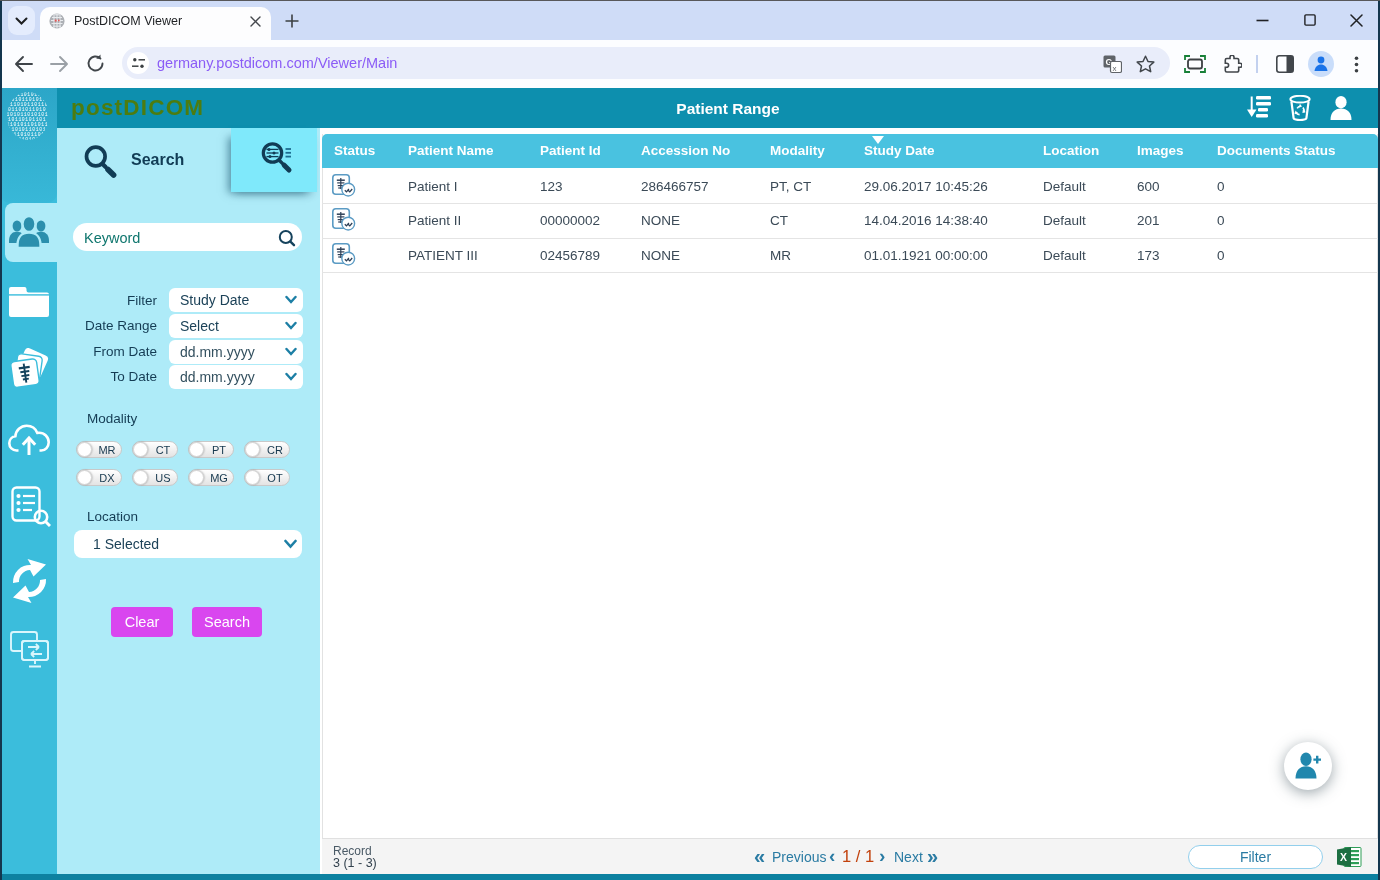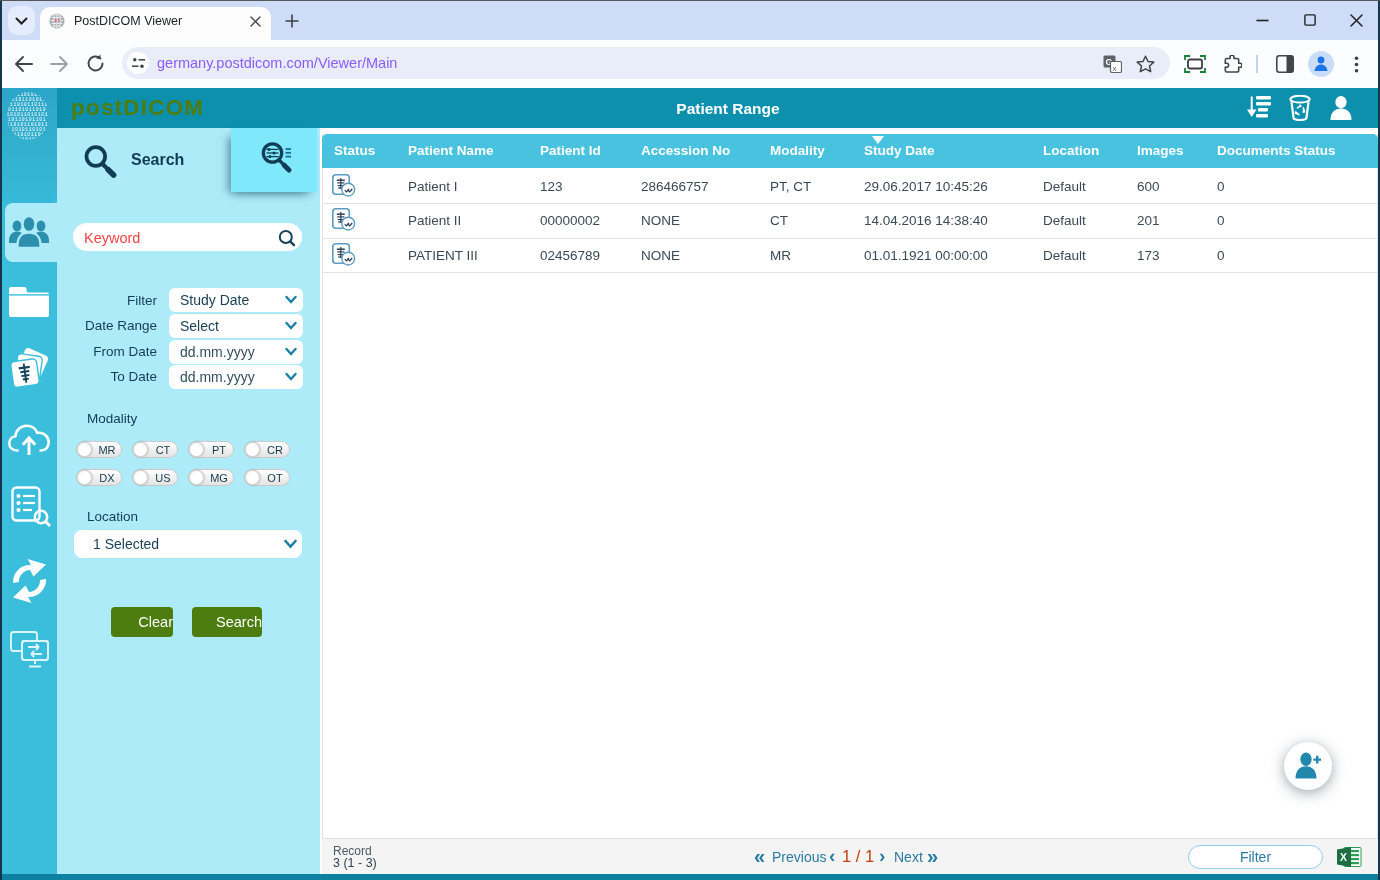--- a/index.html
+++ b/index.html
@@ -22,28 +22,28 @@
 #appheader{position:absolute;left:57px;top:88px;width:1323px;height:40px;background:#0d8fae}
 #logo{position:absolute;left:71px;top:95px;color:#4d7c0f;font-size:22.5px;font-weight:700;letter-spacing:1.2px}
 #apptitle{position:absolute;left:578px;top:100px;width:300px;text-align:center;color:#fff;font-size:15.5px;font-weight:700}
 #sidebar{position:absolute;left:0;top:88px;width:57px;height:786px;background:#3bbddc}
 #sideblock{position:absolute;left:0;top:88px;width:57px;height:115px;background:linear-gradient(180deg,#2ca6c8 0%,#33b0d0 55%,#38b8d8 100%);border-radius:0 0 10px 10px}
 #sidetab{position:absolute;left:5px;top:203px;width:52px;height:59px;background:#aeebf8;border-radius:8px 0 0 8px}
 #panel{position:absolute;left:57px;top:128px;width:263px;height:746px;background:#aeebf8}
 #advtab{position:absolute;left:231px;top:128px;width:86px;height:64px;background:#7fe9fb;box-shadow:-7px 5px 8px -4px rgba(10,70,95,.5),0 7px 8px -5px rgba(10,70,95,.3)}
 #searchlbl{position:absolute;left:131px;top:151px;font-size:16px;font-weight:700;color:#113c55}
 #keyword{position:absolute;left:73px;top:223px;width:229px;height:28px;background:#fff;border-radius:14px}
-#kwtext{position:absolute;left:84px;top:230px;font-size:14.5px;color:#ef4444}
+#kwtext{position:absolute;left:84px;top:230px;font-size:14.5px;color:#0f766e}
 .flabel{position:absolute;width:100px;text-align:right;font-size:13.5px;color:#143c54}
 .fsel{position:absolute;left:169px;width:134px;height:24px;background:#fff;border-radius:6px;font-size:14px;color:#1c4258;line-height:24px;padding-left:11px}
 .pill{position:absolute;width:46px;height:17px;border:1px solid #c9c9c9;border-radius:9px;background:linear-gradient(180deg,#ffffff,#e3e3e3);font-size:11px;color:#16384e}
 .pill .knob{position:absolute;left:0px;top:0px;width:15px;height:15px;border-radius:50%;background:#fff;border:1px solid #d5d5d5;box-shadow:0.5px 0 2px rgba(0,0,0,.25)}
 .pill .ptxt{position:absolute;left:17px;top:2px;width:26px;text-align:center}
 #locsel{position:absolute;left:74px;top:530px;width:228px;height:28px;background:#fff;border-radius:8px;font-size:14px;color:#1c4258;line-height:28px;padding-left:19px}
-.btn{position:absolute;top:607px;height:30px;background:#4d7c0f;border-radius:4px;color:#fff;font-size:14.5px;text-align:right;line-height:30px}
+.btn{position:absolute;top:607px;height:30px;background:#d946ef;border-radius:4px;color:#fff;font-size:14.5px;text-align:center;line-height:30px}
 
 
 #main{position:absolute;left:320px;top:128px;width:1059px;height:746px;background:#fff}
 #tableborder{position:absolute;left:322px;top:134px;width:1056px;height:740px;border-left:1px solid #e2e2e2;border-right:1px solid #e2e2e2}
 #thead{position:absolute;left:322px;top:134px;width:1056px;height:34px;background:#49c2e0;border-radius:5px 5px 0 0}
 .th{position:absolute;top:143px;color:#fff;font-size:13.5px;font-weight:700}
 .td{position:absolute;color:#3b4a57;font-size:13.5px}
 .rowline{position:absolute;left:322px;width:1056px;height:1px;background:#e4e4e4}
 #footer{position:absolute;left:322px;top:838px;width:1056px;height:36px;background:#f4f4f4;border-top:1px solid #e0e0e0}
 #record1{position:absolute;left:333px;top:844px;font-size:12px;color:#4a5a66}

